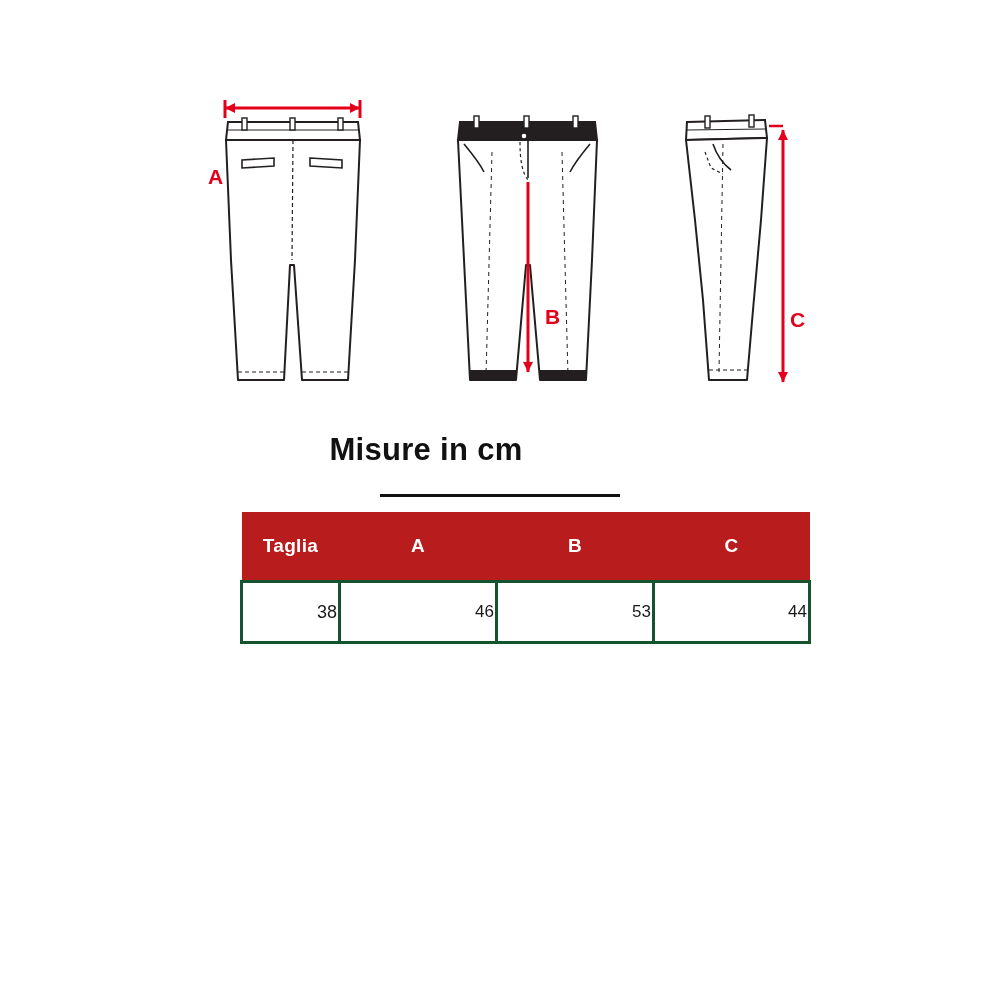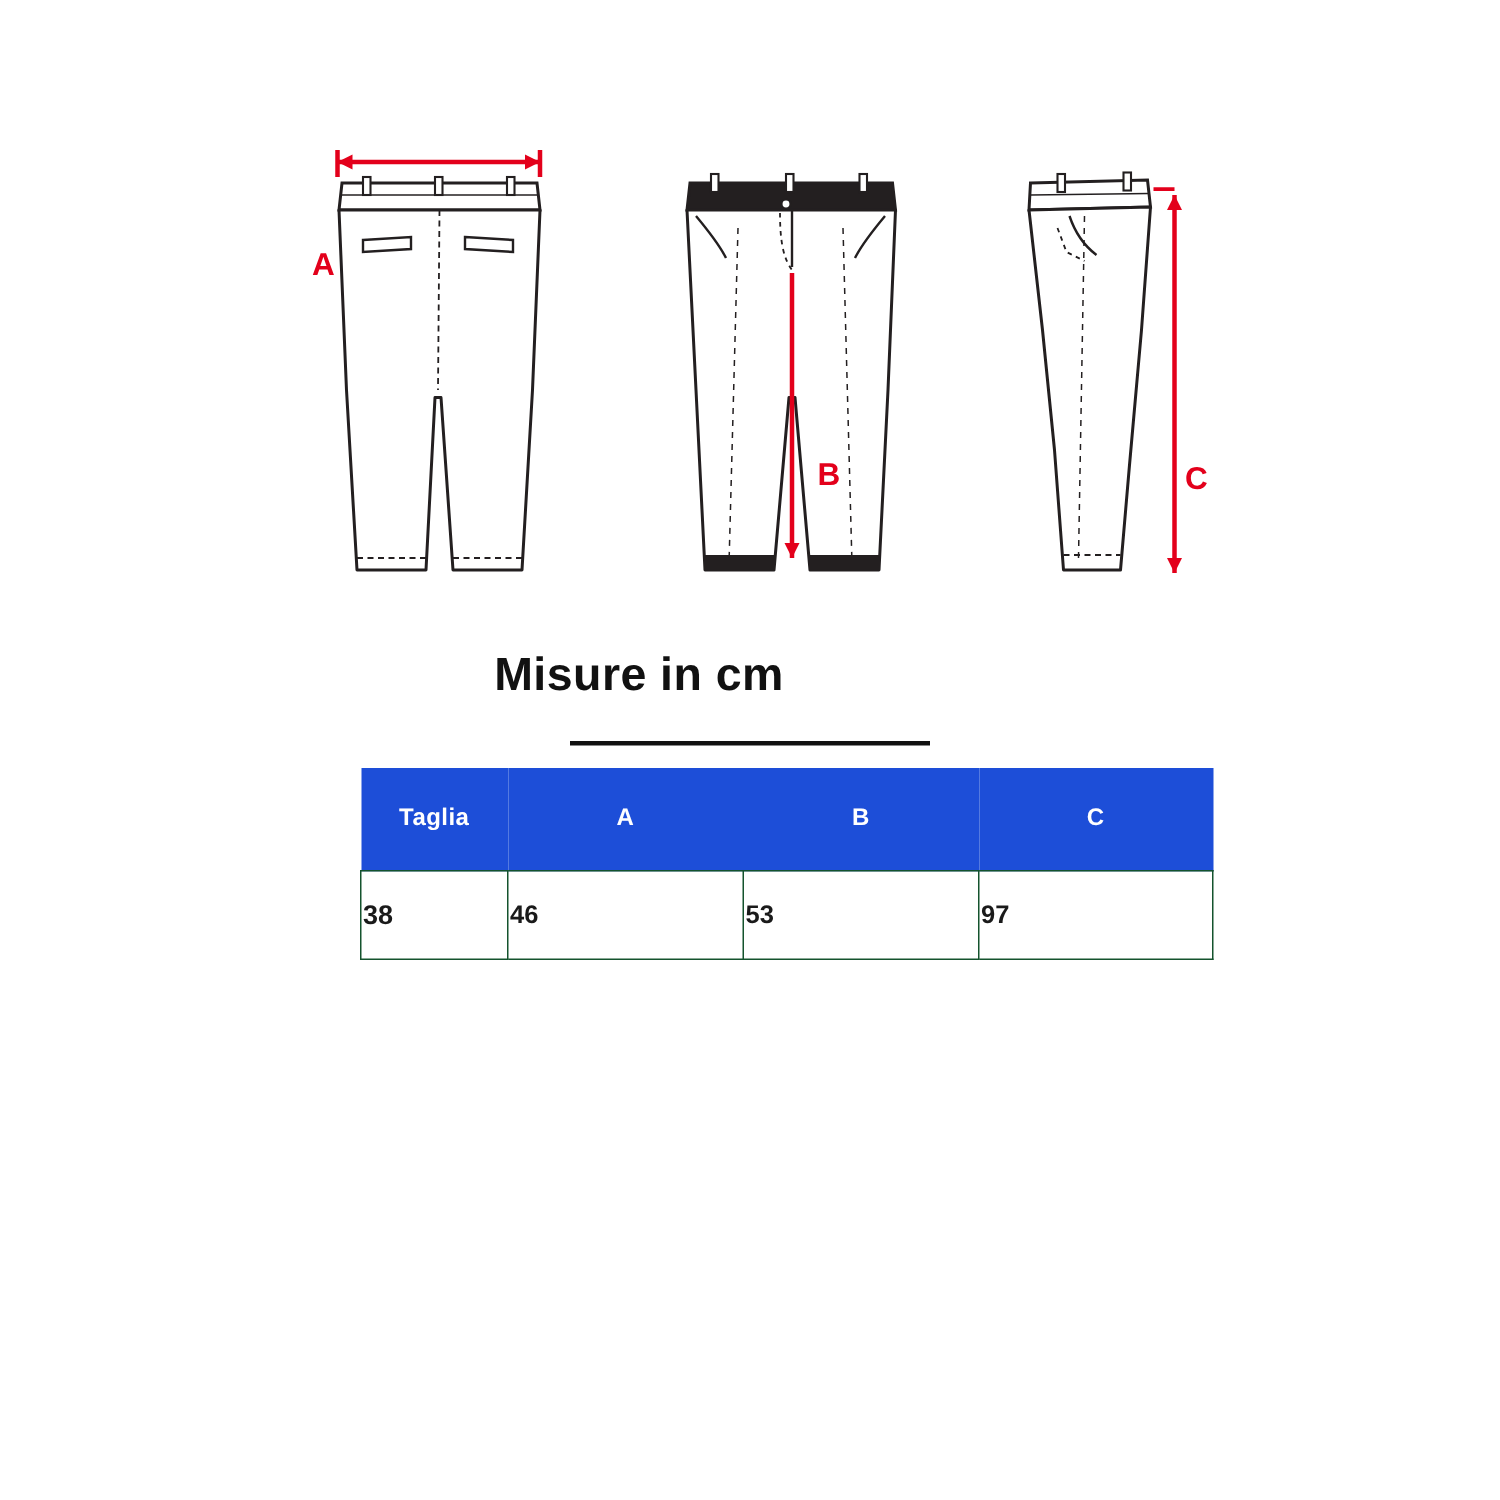--- a/index.html
+++ b/index.html
@@ -76,36 +76,36 @@
     left: 240px;
     top: 512px;
     width: 560px;
   }
   table.size-table {
     border-collapse: collapse;
     width: 560px;
     table-layout: fixed;
   }
   table.size-table thead th {
-    background: #1d4ed8;
+    background: #b91c1c;
     color: #ffffff;
-    font-size: 16px;
+    font-size: 19px;
     font-weight: bold;
     height: 66px;
     text-align: center;
     border: none;
     letter-spacing: 0.3px;
   }
   table.size-table tbody td {
     height: 56px;
-    text-align: left;
+    text-align: right;
     font-size: 17px;
-    font-weight: bold;
+    font-weight: normal;
     color: #1a1a1a;
-    border: 1px solid #14532d;
+    border: 3px solid #14532d;
     background: #ffffff;
   }
   table.size-table tbody td.first-col {
     font-size: 18px;
   }
   .col-0 { width: 96px; }
   .col-1 { width: 155px; }
   .col-2 { width: 155px; }
   .col-3 { width: 154px; }
 </style>
@@ -207,19 +207,19 @@
           <th class="col-1">A</th>
           <th class="col-2">B</th>
           <th class="col-3">C</th>
         </tr>
       </thead>
       <tbody>
         <tr>
           <td class="col-0 first-col">38</td>
           <td class="col-1">46</td>
           <td class="col-2">53</td>
-          <td class="col-3">97</td>
+          <td class="col-3">44</td>
         </tr>
       </tbody>
     </table>
   </div>
 
 </div>
 
 </body></html>

